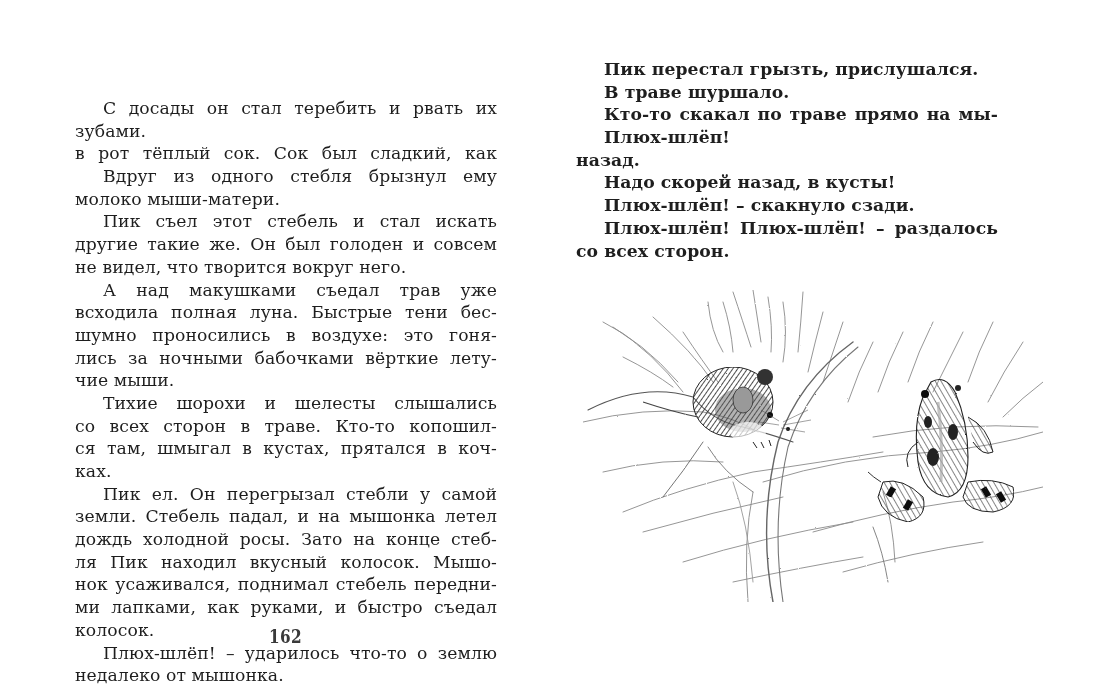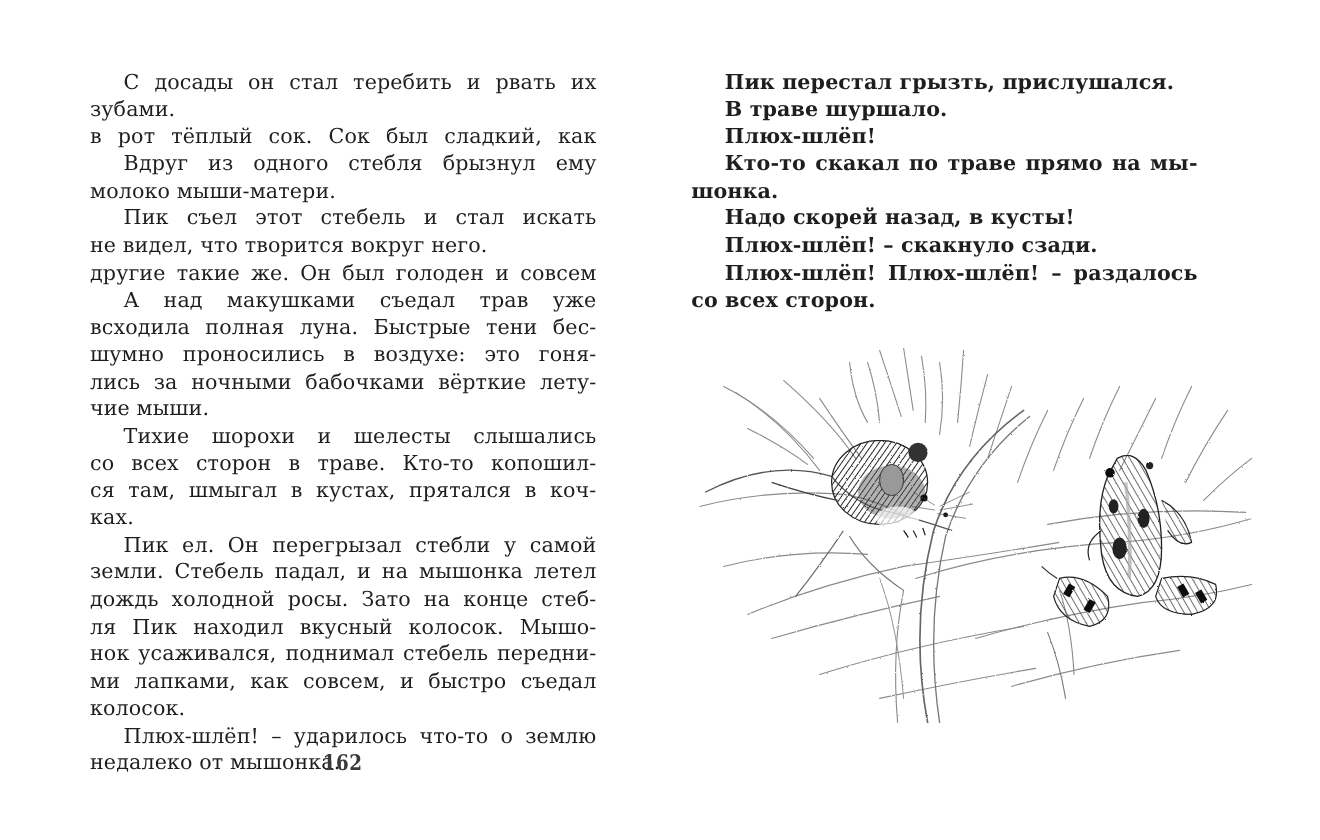--- a/index.html
+++ b/index.html
@@ -1,19 +1,19 @@
 <!DOCTYPE html>
 <html><head>
 <meta charset="utf-8">
 <style>
   html, body { margin:0; padding:0; background:#ffffff; }
   body { width:1100px; height:700px; position:relative; overflow:hidden;
          font-family:"DejaVu Serif","Liberation Serif",serif; color:#1e1e1e; }
   .column { position:absolute; top:58px; width:422px; }
-  .col-left { left:75px; }
+  .col-left { left:75px;margin-top:39px; }
   .col-right { left:576px;font-weight:bold; }
   .line { display:block; height:22.7px; line-height:22.7px; font-size:17.2px;
           white-space:nowrap; text-align:justify; text-align-last:justify; letter-spacing:0.1px; }
   .line.last { text-align-last:left; }
   .line.indent { padding-left:28px; }
   .page-number { position:absolute; left:266px; top:626px; font-size:18px; font-weight:bold;
                  color:#3a3a3a; font-family:"DejaVu Serif","Liberation Serif",serif; letter-spacing:0.5px; transform:scaleX(0.85); }
   .illustration { position:absolute; left:583px; top:282px; width:470px; height:330px; }
 </style>
 </head>
@@ -22,52 +22,52 @@
 <div class="column col-left">
 
   <span class="line indent">С досады он стал теребить и рвать их</span>
   <span class="line last">зубами.</span>
 
   <span class="line">в рот тёплый сок. Сок был сладкий, как</span>
   <span class="line indent">Вдруг из одного стебля брызнул ему</span>
   <span class="line last">молоко мыши-матери.</span>
 
   <span class="line indent">Пик съел этот стебель и стал искать</span>
+  <span class="line">другие такие же. Он был голоден и совсем</span>
   <span class="line last">не видел, что творится вокруг него.</span>
-  <span class="line">другие такие же. Он был голоден и совсем</span>
 
   <span class="line indent">А над макушками съедал трав уже</span>
   <span class="line">всходила полная луна. Быстрые тени бес-</span>
   <span class="line">шумно проносились в воздухе: это гоня-</span>
   <span class="line">лись за ночными бабочками вёрткие лету-</span>
   <span class="line last">чие мыши.</span>
 
   <span class="line indent">Тихие шорохи и шелесты слышались</span>
   <span class="line">со всех сторон в траве. Кто-то копошил-</span>
   <span class="line">ся там, шмыгал в кустах, прятался в коч-</span>
   <span class="line last">ках.</span>
 
   <span class="line indent">Пик ел. Он перегрызал стебли у самой</span>
   <span class="line">земли. Стебель падал, и на мышонка летел</span>
   <span class="line">дождь холодной росы. Зато на конце стеб-</span>
   <span class="line">ля Пик находил вкусный колосок. Мышо-</span>
   <span class="line">нок усаживался, поднимал стебель передни-</span>
-  <span class="line">ми лапками, как совсем, и быстро съедал</span>
+  <span class="line">ми лапками, как руками, и быстро съедал</span>
   <span class="line last">колосок.</span>
 
   <span class="line indent">Плюх-шлёп! – ударилось что-то о землю</span>
   <span class="line last">недалеко от мышонка.</span>
 </div>
 
 <div class="column col-right">
   <span class="line indent last">Пик перестал грызть, прислушался.</span>
   <span class="line indent last">В траве шуршало.</span>
+  <span class="line indent">Кто-то скакал по траве прямо на мы-</span>
   <span class="line indent last">Плюх-шлёп!</span>
-  <span class="line indent">Кто-то скакал по траве прямо на мы-</span>
-  <span class="line last">шонка.</span>
+  <span class="line last">назад.</span>
   <span class="line indent last">Надо скорей назад, в кусты!</span>
   <span class="line indent last">Плюх-шлёп! – скакнуло сзади.</span>
   <span class="line indent">Плюх-шлёп! Плюх-шлёп! – раздалось</span>
   <span class="line last">со всех сторон.</span>
 </div>
 
 <div class="page-number">162</div>
 
 <div class="illustration">
   <svg width="470" height="330" viewBox="0 0 470 330" xmlns="http://www.w3.org/2000/svg">

